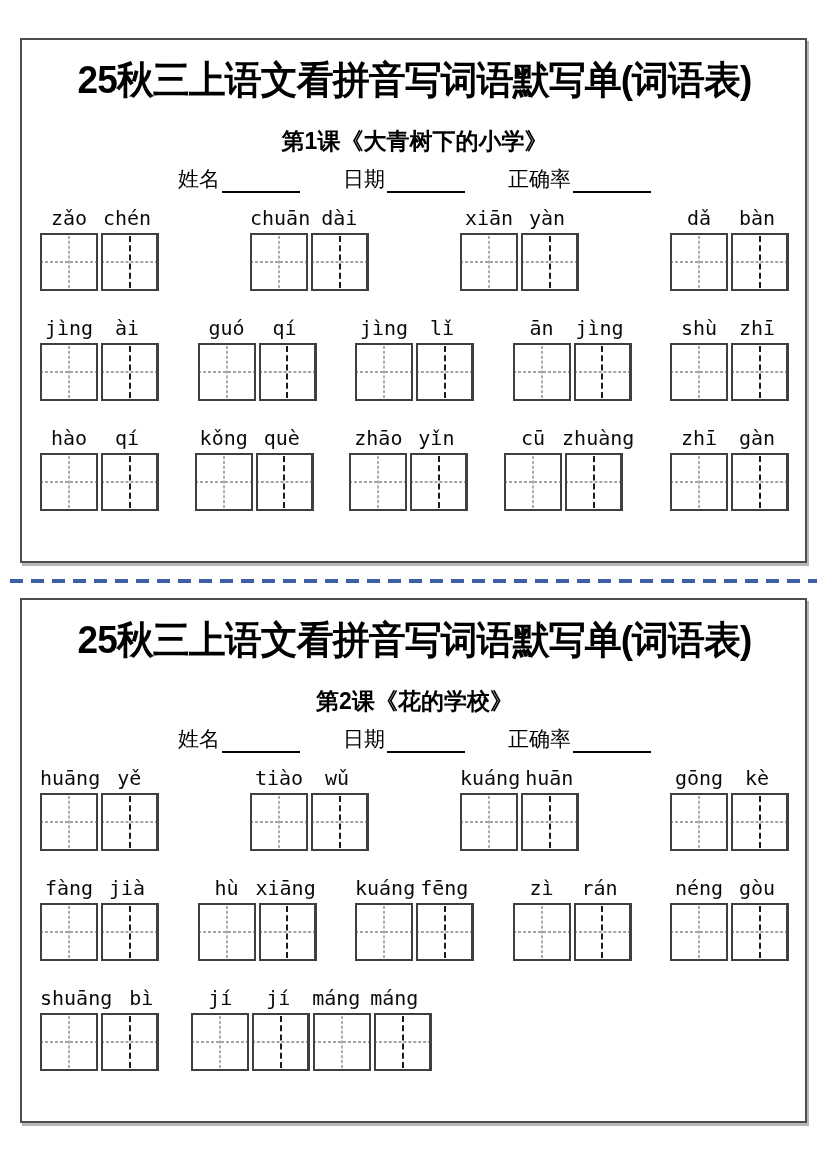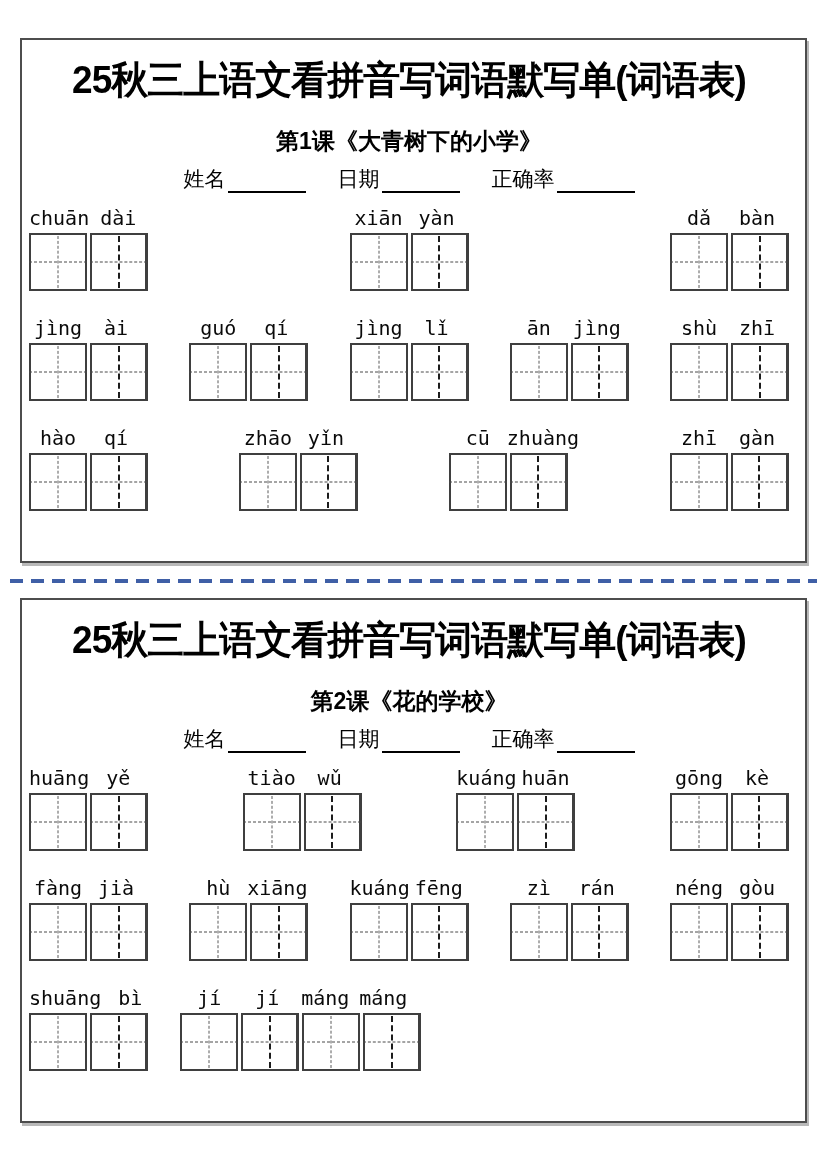--- a/index.html
+++ b/index.html
@@ -5,34 +5,34 @@
   html,body{margin:0;padding:0;background:#ffffff;}
   body{
     width:827px;height:1169px;position:relative;
     font-family:"Liberation Sans",sans-serif;color:#000;
     -webkit-font-smoothing:antialiased;
   }
   .sheet{
     box-sizing:border-box;width:787px;height:525px;
     margin:0 auto;border:2px solid #4d4d4d;background:#fff;
     box-shadow:2px 3px 0 #b9b9b9;
-    padding:8px 14px 0 5px;overflow:hidden;
+    padding:8px 14px 0 16px;overflow:hidden;
   }
   .sheet.first{margin-top:38px;}
   .sheet-title{
     text-align:center;font-size:37px;font-weight:900;
     letter-spacing:-1px;margin:10px 0 4px;line-height:1.25;
     transform:scaleY(1.04);
   }
   .sheet-subtitle{
     text-align:center;font-size:23px;font-weight:bold;margin:22px 0 8px;
   }
   .fields{
     display:flex;justify-content:center;align-items:center;
-    gap:32px;font-size:21px;margin:6px 0 14px;
+    gap:43px;font-size:21px;margin:6px 0 14px;
   }
   .field{display:flex;align-items:flex-end;}
   .field-label{white-space:nowrap;}
   .field-blank{
     display:inline-block;width:78px;height:24px;
     border-bottom:2px solid #000;margin-left:2px;
     font-size:19px;text-align:center;
   }
   .rows{padding:0 2px;}
   .word-row{
@@ -89,20 +89,30 @@
       </span>
       <span class="field">
         <span class="field-label">正确率</span>
         <span class="field-blank"></span>
       </span>
     </div>
     <div class="rows">
         <div class="word-row">
           <div class="word">
             <div class="pinyin-row">
+              <span class="syll">zǎo</span>
+              <span class="syll">chén</span>
+            </div>
+            <div class="box-row">
+              <div class="box"></div>
+              <div class="box"></div>
+            </div>
+          </div>
+          <div class="word">
+            <div class="pinyin-row">
               <span class="syll">chuān</span>
               <span class="syll">dài</span>
             </div>
             <div class="box-row">
               <div class="box"></div>
               <div class="box"></div>
             </div>
           </div>
           <div class="word">
             <div class="pinyin-row">
@@ -175,20 +185,30 @@
               <div class="box"></div>
               <div class="box"></div>
             </div>
           </div>
         </div>
         <div class="word-row">
           <div class="word">
             <div class="pinyin-row">
               <span class="syll">hào</span>
               <span class="syll">qí</span>
+            </div>
+            <div class="box-row">
+              <div class="box"></div>
+              <div class="box"></div>
+            </div>
+          </div>
+          <div class="word">
+            <div class="pinyin-row">
+              <span class="syll">kǒng</span>
+              <span class="syll">què</span>
             </div>
             <div class="box-row">
               <div class="box"></div>
               <div class="box"></div>
             </div>
           </div>
           <div class="word">
             <div class="pinyin-row">
               <span class="syll">zhāo</span>
               <span class="syll">yǐn</span>

